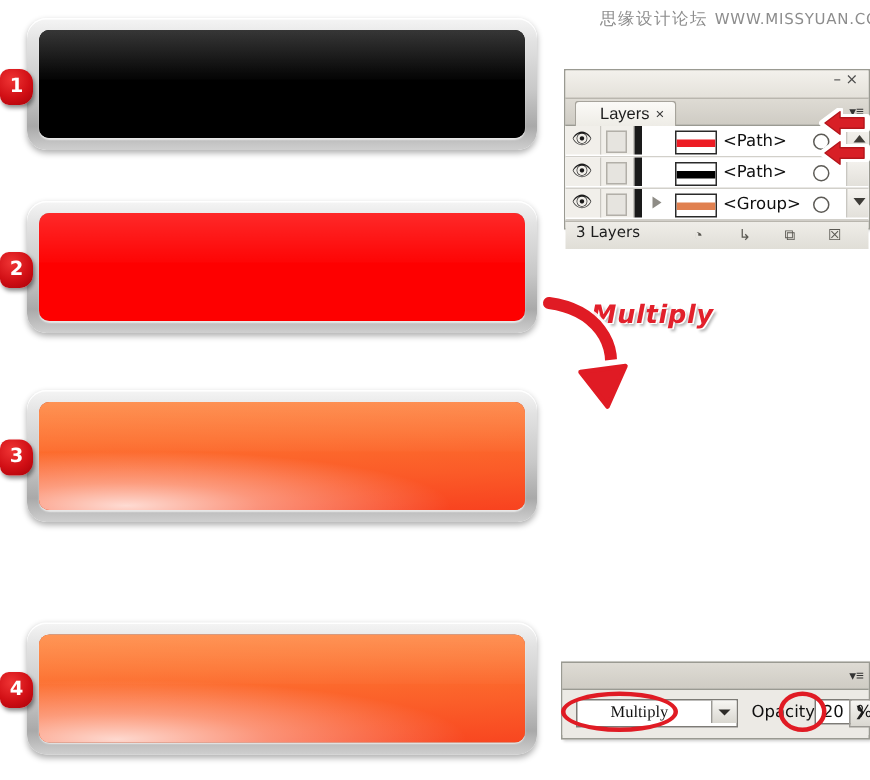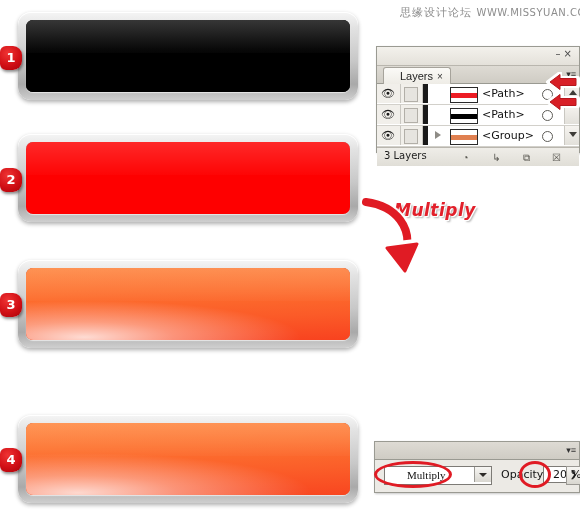--- a/index.html
+++ b/index.html
@@ -276,21 +276,21 @@
   .opacity-label{
     position:absolute;left:126px;top:8px;
     font-size:11px;color:#111;
     font-family:"DejaVu Sans", sans-serif;
   }
   .opacity-field{
     position:absolute;left:168px;top:6px;
     width:23px;height:15px;
     background:#ffffff;border:1px solid #7d7b76;
     font-size:11px;color:#111;
-    text-align:right;line-height:15px;
+    text-align:center;line-height:15px;
     font-family:"DejaVu Sans", sans-serif;
   }
   .opacity-stepper{
     position:absolute;left:191px;top:6px;
     width:13px;height:17px;
     background:linear-gradient(180deg,#f7f6f3 0%,#d9d7d0 100%);
     border:1px solid #9b9994;
     font-size:9px;color:#222;text-align:center;line-height:15px;
   }
   .pct{

